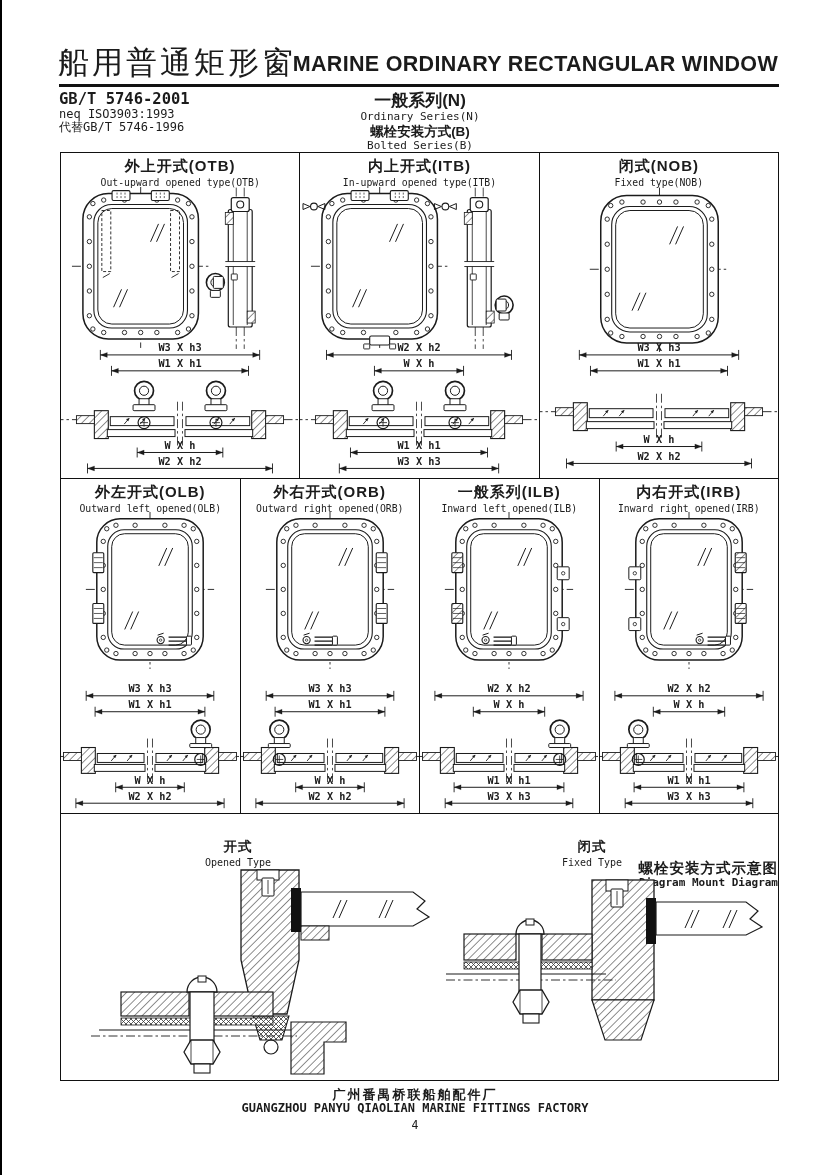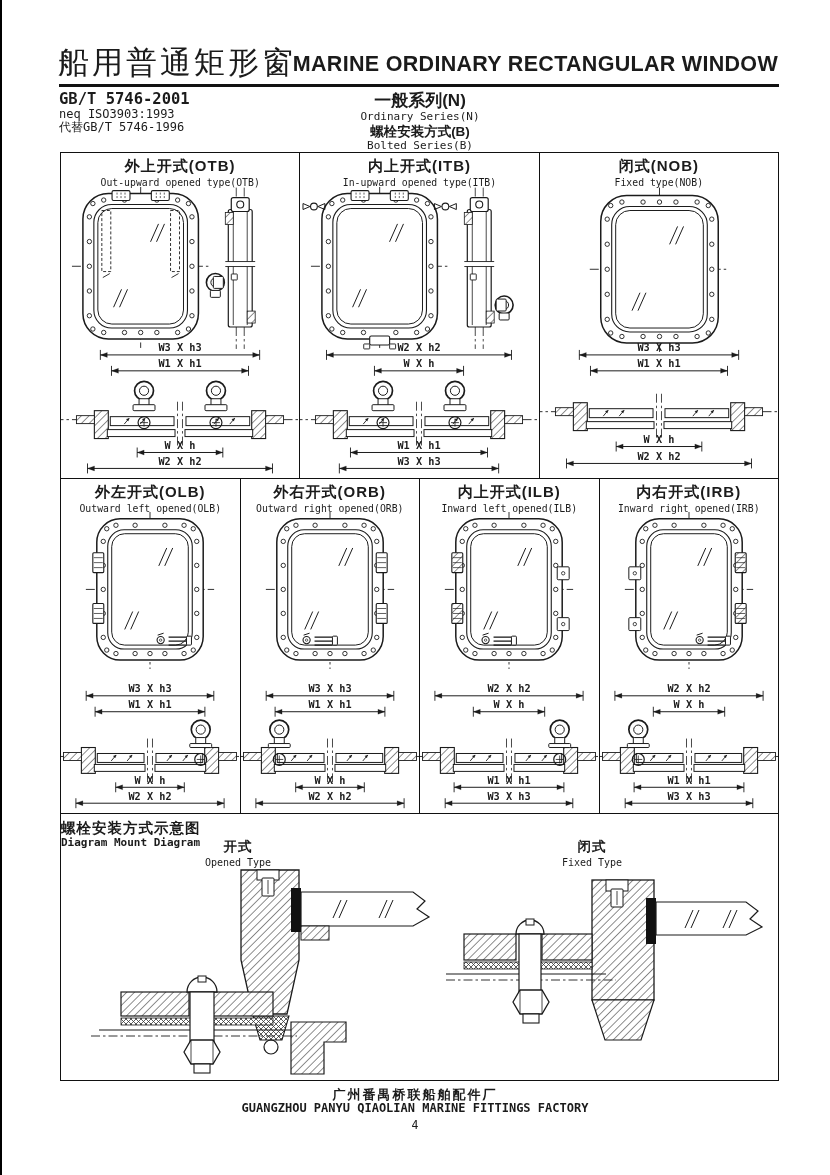--- a/index.html
+++ b/index.html
@@ -28,21 +28,21 @@
   .row2{height:335px;border-bottom:1.4px solid #111;}
   .row3{height:264px;position:relative;}
   .panel{flex:1;position:relative;border-right:1.4px solid #111;box-sizing:border-box;}
   .panel:last-child{border-right:none;}
   .pt{width:100%;text-align:center;position:absolute;top:4px;left:0;}
   .pt-zh{font-size:15px;font-weight:600;letter-spacing:1px;}
   .pt-en{font-size:9.8px;margin-top:1px;}
   .panel svg{position:absolute;left:0;}
   .r1svg{top:34px;}
   .r2svg{top:33px;}
-  .r3t{position:absolute;width:100%;text-align:left;}
+  .r3t{position:absolute;width:100%;text-align:right;margin-top:40px;}
   .r3-zh{top:5px;font-size:14.5px;font-weight:600;letter-spacing:1px;}
   .r3-en{top:22px;font-size:11px;font-weight:600;}
   .r3lbl{position:absolute;width:120px;text-align:center;}
   .r3lbl .zh{font-size:13.5px;font-weight:600;letter-spacing:1px;}
   .r3lbl .en{font-size:10px;margin-top:1px;}
   .lbl-open{left:117px;top:24px;}
   .lbl-fixed{left:471px;top:24px;}
   .mo{left:30px;top:50px;position:absolute;}
   .mf{left:385px;top:58px;position:absolute;}
   
@@ -715,21 +715,21 @@
               <polygon points="14.97999999999999,292 21.97999999999999,289.5 21.97999999999999,294.5" fill="#1b1b1b" stroke="#1b1b1b" stroke-width="0.2"></polygon>
               <polygon points="164.02,292 157.02,289.5 157.02,294.5" fill="#1b1b1b" stroke="#1b1b1b" stroke-width="0.2"></polygon>
               <line x1="14.97999999999999" y1="287" x2="14.97999999999999" y2="297" stroke="#1b1b1b" stroke-width="0.9"></line>
               <line x1="164.02" y1="287" x2="164.02" y2="297" stroke="#1b1b1b" stroke-width="0.9"></line>
               <text x="89.5" y="288.5" font-size="10.3" text-anchor="middle" fill="#1b1b1b" font-weight="bold" font-family="&quot;DejaVu Sans Mono&quot;,monospace">W2 X h2</text>
             </g>
           </svg>
       </div>
       <div class="panel">
         <div class="pt">
-          <div class="pt-zh">内上开式(ILB)</div>
+          <div class="pt-zh">一般系列(ILB)</div>
           <div class="pt-en mono">Inward left opened(ILB)</div>
         </div>
         <svg class="r2svg" width="178" height="300" viewBox="0 0 179 300">
             <g>
               <line x1="89.5" y1="-2" x2="89.5" y2="157" stroke="#1b1b1b" stroke-width="0.9" stroke-dasharray="9 3 2.5 3"></line>
               <line x1="25" y1="77" x2="154" y2="77" stroke="#1b1b1b" stroke-width="0.9" stroke-dasharray="9 3 2.5 3"></line>
               <rect x="36" y="6" width="107" height="142" rx="23.54" ry="23.54" fill="#fff" stroke="#1b1b1b" stroke-width="1.5"></rect>
               <rect x="47" y="17" width="85" height="120" rx="16.477999999999998" ry="16.477999999999998" fill="none" stroke="#1b1b1b" stroke-width="1.1"></rect>
               <rect x="51" y="21" width="77" height="112" rx="12.947000000000001" ry="12.947000000000001" fill="none" stroke="#1b1b1b" stroke-width="1"></rect>
               <g>

